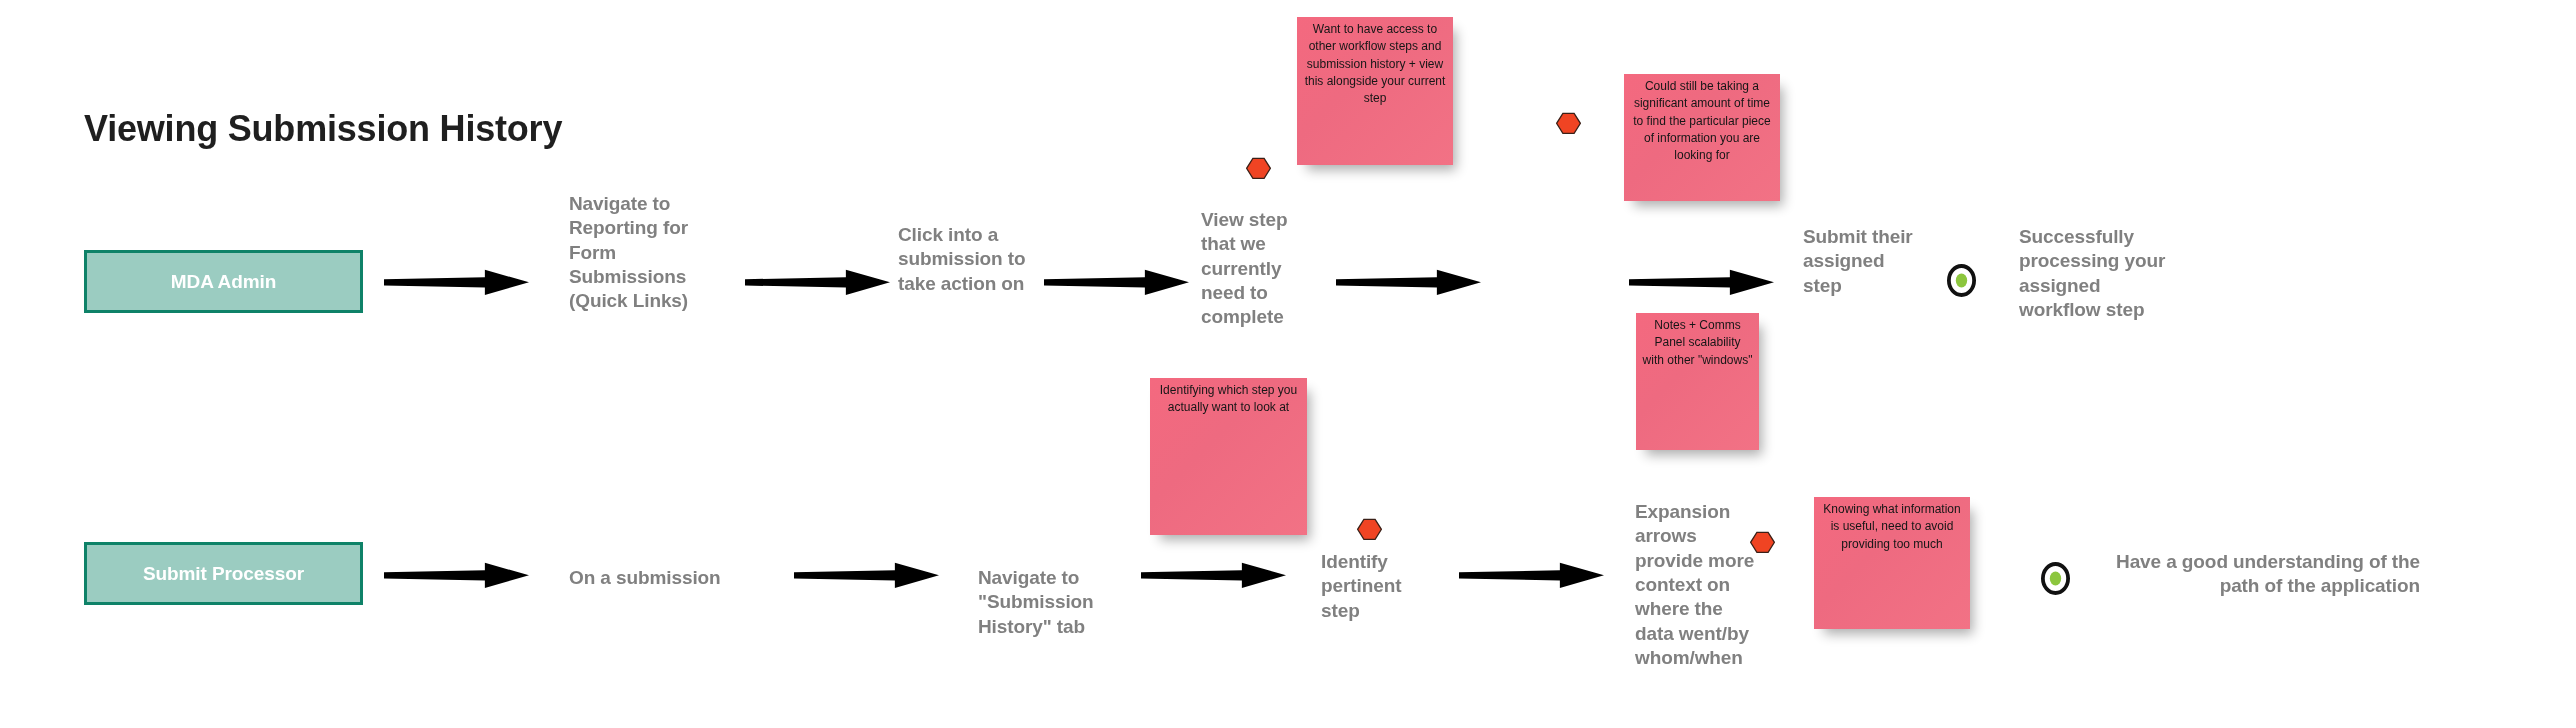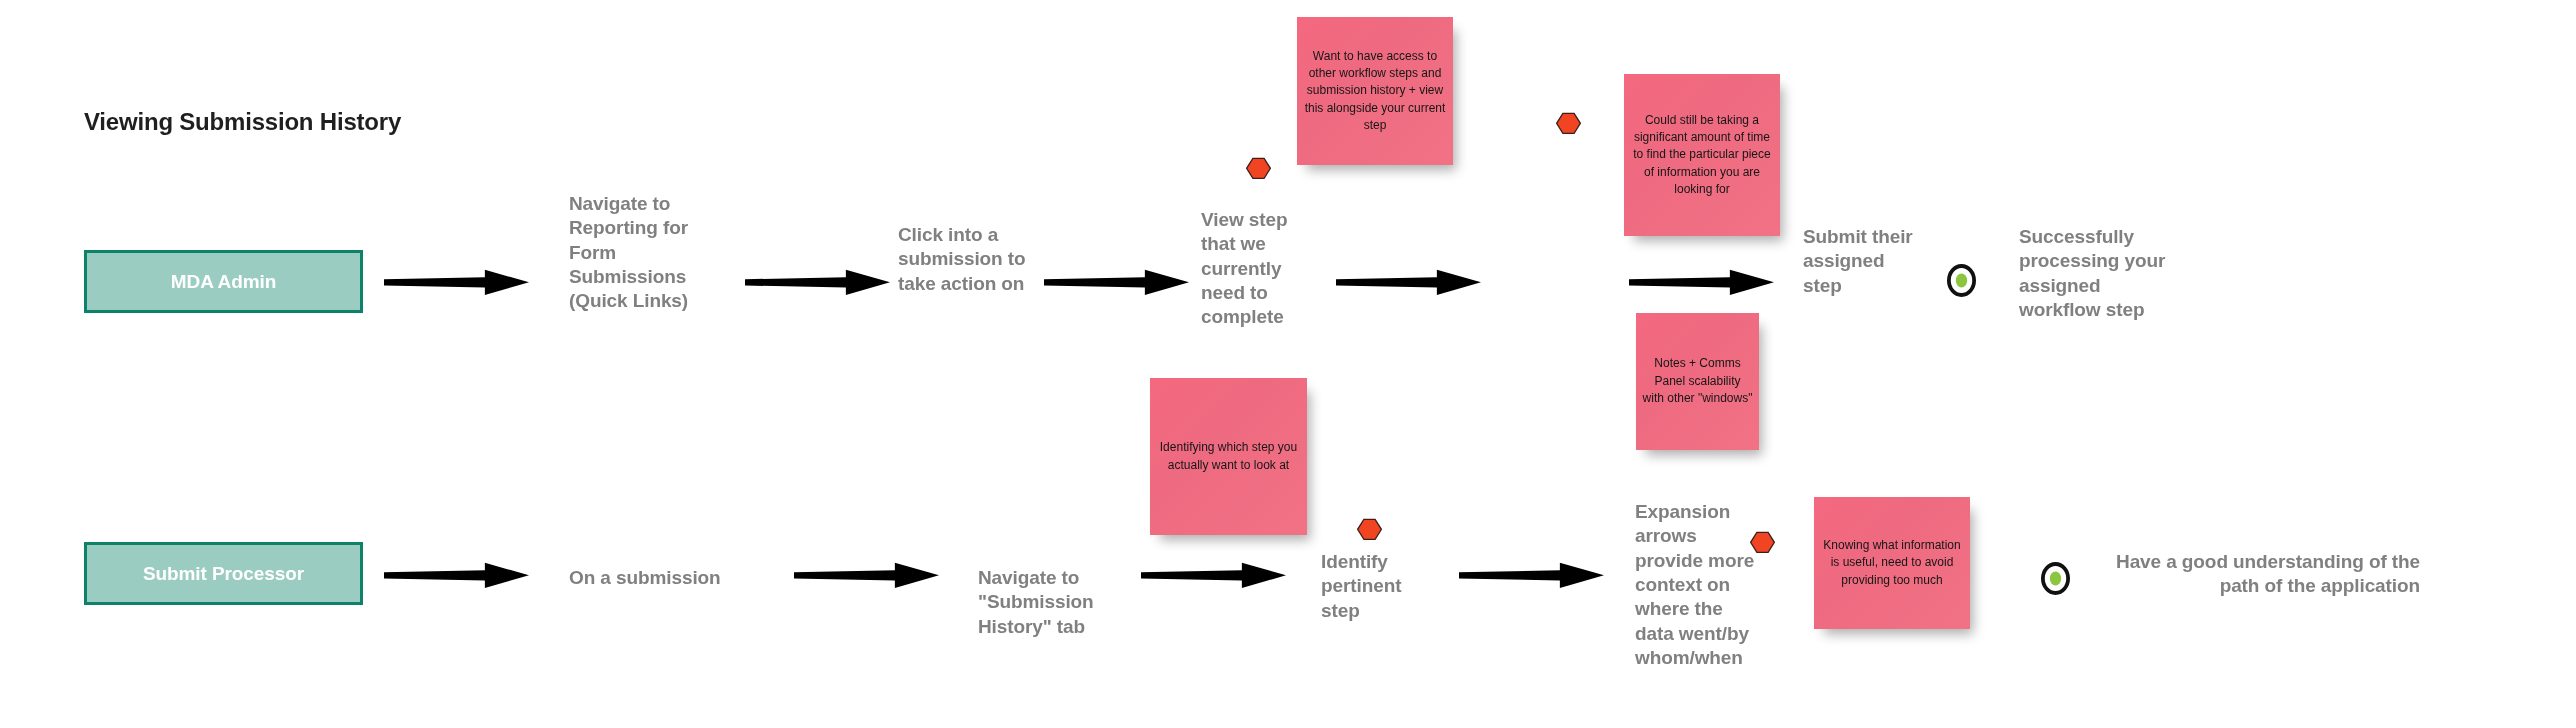--- a/index.html
+++ b/index.html
@@ -16,21 +16,21 @@
     height: 728px;
     background: #ffffff;
     overflow: hidden;
   }
 
   
   .page-title {
     position: absolute;
     left: 84px;
     top: 108px;
-    font-size: 24px;
+    font-size: 36px;
     font-weight: bold;
     color: #1f1f1f;
     letter-spacing: -0.2px;
     white-space: nowrap;
   }
 
   
   .role-box {
     position: absolute;
     box-sizing: border-box;
@@ -65,21 +65,20 @@
   
   .sticky {
     position: absolute;
     box-sizing: border-box;
     background: linear-gradient(135deg, #F4697F 0%, #EE6A80 40%, #F27285 100%);
     color: #161616;
     font-size: 12px;
     line-height: 1.45;
     text-align: center;
     display: flex;
-    align-items: center;
     justify-content: center;
     padding: 3.8px 6.3px;
     box-shadow: 6.3px 8.8px 11.3px -3.8px rgba(0,0,0,0.32);
   }
   .sticky span { display: block; width: 100%; }
 
   
   .hex {
     position: absolute;
     width: 25px;
@@ -196,21 +195,21 @@
       <ellipse cx="23" cy="26" rx="9" ry="11" fill="#8CC63E"></ellipse>
     </svg>
   </div>
 
   <div class="step-text" style="left:2106px; top:550px; width:314px;text-align:right;">Have a good understanding of the path of the application</div>
 
   <div class="sticky" style="left:1297px; top:17px; width:156px; height:148px;">
     <span>Want to have access to other workflow steps and submission history + view this alongside your current step</span>
   </div>
 
-  <div class="sticky" style="left:1624px; top:74px; width:156px; height:162px;">
+  <div class="sticky" style="left:1624px; top:74px; width:156px; height:127px;">
     <span>Could still be taking a significant amount of time to find the particular piece of information you are looking for</span>
   </div>
 
   <div class="sticky" style="left:1636px; top:313px; width:123px; height:137px;">
     <span>Notes + Comms Panel scalability with other "windows"</span>
   </div>
 
   <div class="sticky" style="left:1150px; top:378px; width:157px; height:157px;">
     <span>Identifying which step you actually want to look at</span>
   </div>

